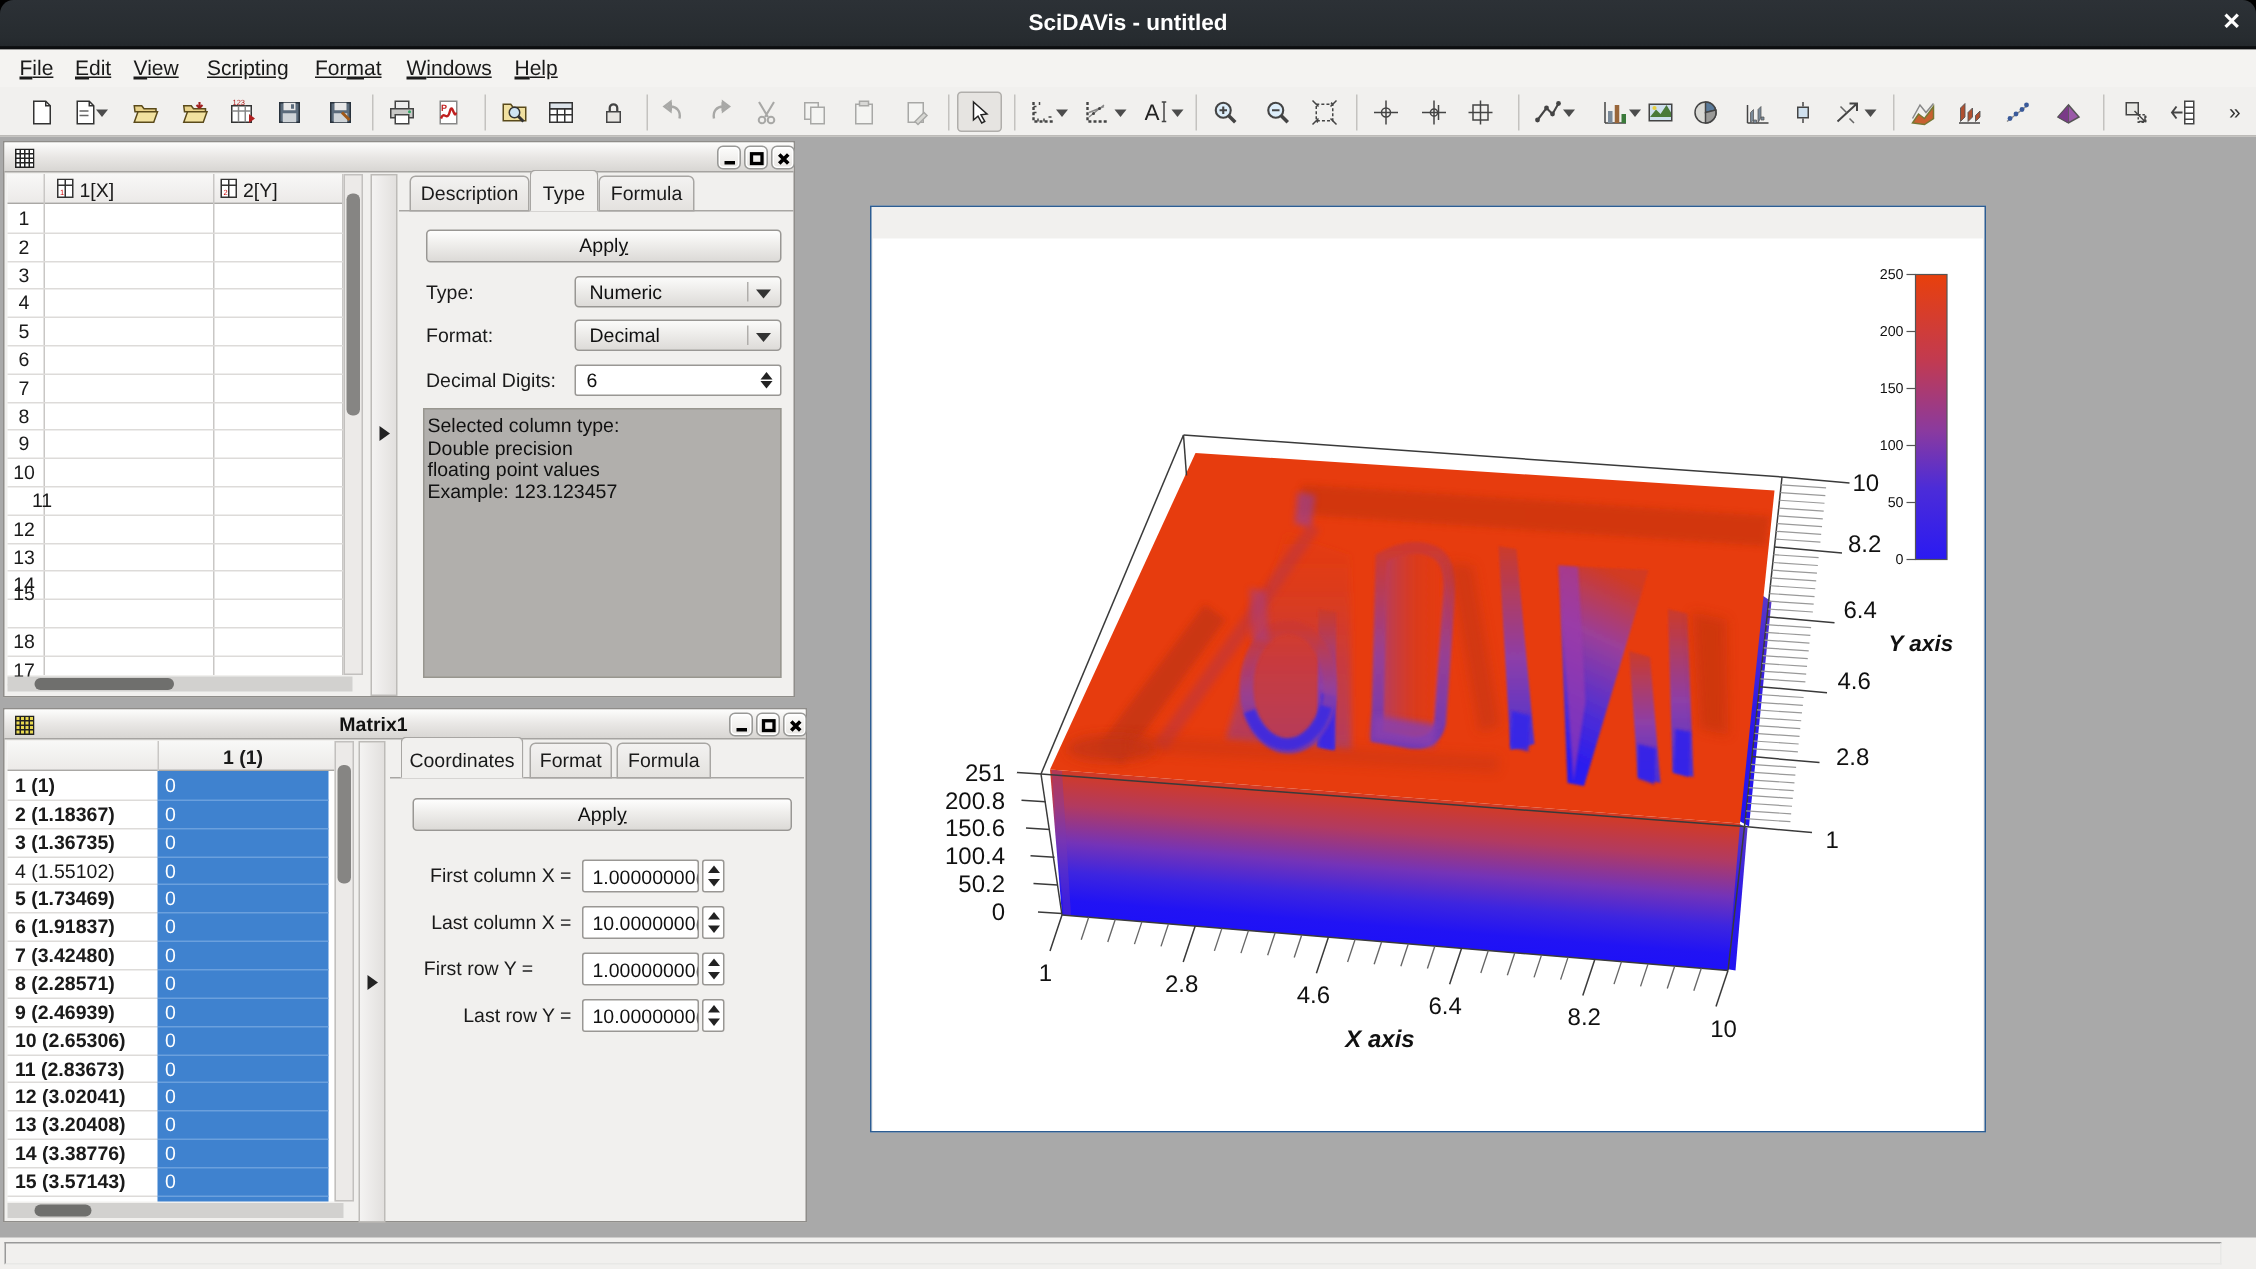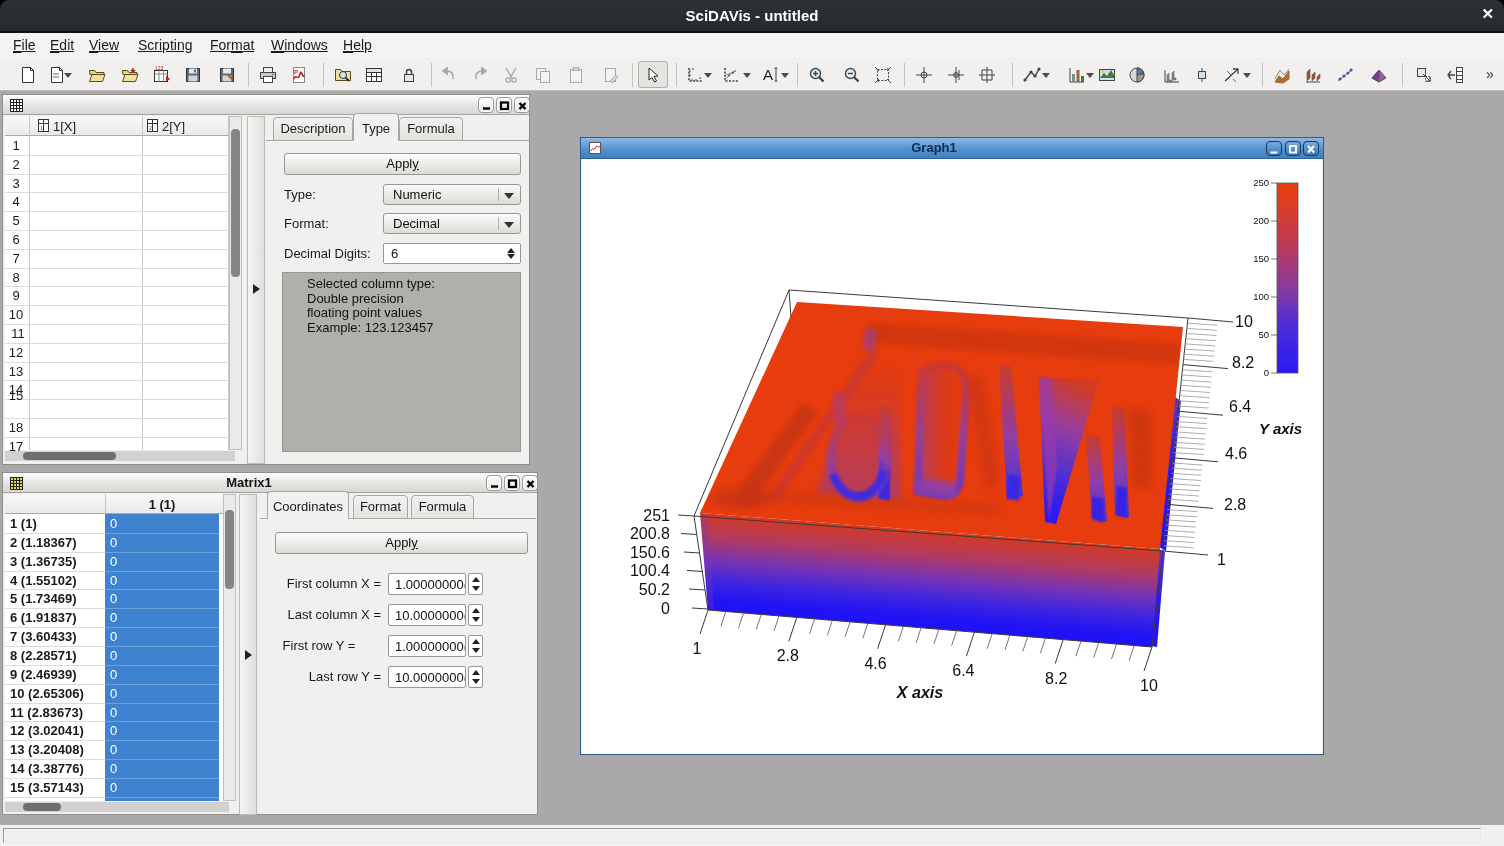--- a/index.html
+++ b/index.html
@@ -355,21 +355,21 @@
   <div class="rown" style="left:2px;top:137px;width:22px;text-align:center">6</div>
   <div class="hline" style="left:2px;top:154px;width:224px"></div>
   <div class="rown" style="left:2px;top:156px;width:22px;text-align:center">7</div>
   <div class="hline" style="left:2px;top:173px;width:224px"></div>
   <div class="rown" style="left:2px;top:175px;width:22px;text-align:center">8</div>
   <div class="hline" style="left:2px;top:191px;width:224px"></div>
   <div class="rown" style="left:2px;top:193px;width:22px;text-align:center">9</div>
   <div class="hline" style="left:2px;top:210px;width:224px"></div>
   <div class="rown" style="left:2px;top:212px;width:22px;text-align:center">10</div>
   <div class="hline" style="left:2px;top:229px;width:224px"></div>
-  <div class="rown" style="left:4px;top:231px;width:22px;text-align:center">11</div>
+  <div class="rown" style="left:14px;top:231px;width:22px;text-align:center">11</div>
   <div class="hline" style="left:2px;top:248px;width:224px"></div>
   <div class="rown" style="left:2px;top:250px;width:22px;text-align:center">12</div>
   <div class="hline" style="left:2px;top:267px;width:224px"></div>
   <div class="rown" style="left:2px;top:269px;width:22px;text-align:center">13</div>
   <div class="hline" style="left:2px;top:285px;width:224px"></div>
   <div class="rown" style="left:2px;top:287px;width:22px;text-align:center">14</div>
   <div class="hline" style="left:2px;top:304px;width:224px"></div>
   <div class="rown" style="left:2px;top:293px;width:22px;text-align:center">15</div>
   <div class="hline" style="left:2px;top:323px;width:224px"></div>
   <div class="rown" style="left:2px;top:325px;width:22px;text-align:center">18</div>
@@ -402,21 +402,21 @@
       <span class="cv">Decimal</span>
       <span class="csep"></span>
       <span class="ca"></span>
     </div>
   <div class="lbl" style="left:281px;top:151px">Decimal Digits:</div>
   <div class="spin" style="left:380px;top:148px;width:138px;height:21px">
       <span style="position:absolute;left:7px;top:2px">6</span>
     <span class="upt" style="right:5px;top:4px"></span>
       <span class="dnt" style="right:5px;bottom:4px"></span>
   </div>
-  <div class="abs" style="left:279px;top:177px;width:239px;height:180px;background:#b1afac;border:1px solid #98968f;font-size:13px;color:#111;padding:4px 0 0 24px;line-height:14.5px">Selected column type:<br>Double precision<br>floating point values<br>Example: 123.123457</div>
+  <div class="abs" style="left:279px;top:177px;width:239px;height:180px;background:#b1afac;border:1px solid #98968f;font-size:13px;color:#111;padding:4px 0 0 2px;line-height:14.5px">Selected column type:<br>Double precision<br>floating point values<br>Example: 123.123457</div>
 </div>
 
 <div class="win" id="matrix1" style="left:2px;top:472px;width:536px;height:343px">
   <div class="wtitle">
     <svg class="abs" style="left:7px;top:4px" width="13" height="13" viewBox="0 0 13 13">
         <rect x="0.5" y="0.5" width="12" height="12" fill="#e8d850" stroke="#222"></rect>
         <path d="M.5 3.5h12M.5 6.5h12M.5 9.5h12M3.5.5v12M6.5.5v12M9.5.5v12" stroke="#222"></path>
       </svg>
     <div class="cap" style="right:42px">Matrix1</div>
     <div class="wbtn" style="left:483px">
@@ -445,33 +445,33 @@
   <div class="hline" style="left:2px;top:60px;width:100px"></div>
   <div class="hline" style="left:102px;top:60px;width:114px;background:#6ba0dd"></div>
   <div class="rown" style="left:7px;top:62px;font-weight:bold">2 (1.18367)</div>
   <div class="rown" style="left:107px;top:62px;color:#fff">0</div>
   <div class="hline" style="left:2px;top:79px;width:100px"></div>
   <div class="hline" style="left:102px;top:79px;width:114px;background:#6ba0dd"></div>
   <div class="rown" style="left:7px;top:81px;font-weight:bold">3 (1.36735)</div>
   <div class="rown" style="left:107px;top:81px;color:#fff">0</div>
   <div class="hline" style="left:2px;top:98px;width:100px"></div>
   <div class="hline" style="left:102px;top:98px;width:114px;background:#6ba0dd"></div>
-  <div class="rown" style="left:7px;top:100px;font-weight:bold">4 (1.55102)</div>
+  <div class="rown" style="left:7px;top:100px;font-weight:normal">4 (1.55102)</div>
   <div class="rown" style="left:107px;top:100px;color:#fff">0</div>
   <div class="hline" style="left:2px;top:116px;width:100px"></div>
   <div class="hline" style="left:102px;top:116px;width:114px;background:#6ba0dd"></div>
   <div class="rown" style="left:7px;top:118px;font-weight:bold">5 (1.73469)</div>
   <div class="rown" style="left:107px;top:118px;color:#fff">0</div>
   <div class="hline" style="left:2px;top:135px;width:100px"></div>
   <div class="hline" style="left:102px;top:135px;width:114px;background:#6ba0dd"></div>
   <div class="rown" style="left:7px;top:137px;font-weight:bold">6 (1.91837)</div>
   <div class="rown" style="left:107px;top:137px;color:#fff">0</div>
   <div class="hline" style="left:2px;top:154px;width:100px"></div>
   <div class="hline" style="left:102px;top:154px;width:114px;background:#6ba0dd"></div>
-  <div class="rown" style="left:7px;top:156px;font-weight:bold">7 (3.60433)</div>
+  <div class="rown" style="left:7px;top:156px;font-weight:bold">7 (3.42480)</div>
   <div class="rown" style="left:107px;top:156px;color:#fff">0</div>
   <div class="hline" style="left:2px;top:173px;width:100px"></div>
   <div class="hline" style="left:102px;top:173px;width:114px;background:#6ba0dd"></div>
   <div class="rown" style="left:7px;top:175px;font-weight:bold">8 (2.28571)</div>
   <div class="rown" style="left:107px;top:175px;color:#fff">0</div>
   <div class="hline" style="left:2px;top:192px;width:100px"></div>
   <div class="hline" style="left:102px;top:192px;width:114px;background:#6ba0dd"></div>
   <div class="rown" style="left:7px;top:194px;font-weight:bold">9 (2.46939)</div>
   <div class="rown" style="left:107px;top:194px;color:#fff">0</div>
   <div class="hline" style="left:2px;top:211px;width:100px"></div>
@@ -539,36 +539,20 @@
   <div class="spin" style="left:385px;top:193px;width:78px;height:22px;overflow:hidden">
       <span style="position:absolute;left:6px;top:3px">10.0000000(</span>
     </div>
   <div class="spin" style="left:465px;top:193px;width:15px;height:22px">
       <span class="upt" style="left:3px;top:3px"></span>
       <span class="dnt" style="left:3px;bottom:3px"></span>
     </div>
 </div>
 
 <div class="win" id="graph1" style="left:580px;top:137px;width:744px;height:618px;border:1px solid #2d5d92">
-  <div class="wtitle" style="height:21px;background:linear-gradient(#8cb8e6,#5592cc 55%,#3f80c2);border-bottom:1px solid #2d6194">
-    <svg class="abs" style="left:7px;top:3px" width="14" height="14" viewBox="0 0 14 14">
-        <rect x="1.5" y="1.5" width="11" height="11" fill="#fff" stroke="#555"></rect>
-        <path d="M3 10c2-5 3 1 5-4 1-3 2 2 4-1" stroke="#c02020" fill="none"></path>
-      </svg>
-    <div class="cap" style="color:#0c2d52;right:36px">Graph1</div>
-    <div class="gbtn abs" style="left:685px;top:3px;width:16px;height:15px;border:1px solid #16395f;border-radius:4px;background:linear-gradient(#79acdc,#3c79b6)"><svg width="14" height="13" viewBox="0 0 14 13">
-          <path d="M3.5 9.5h7" stroke="#fff" stroke-width="2"></path>
-        </svg></div>
-    <div class="gbtn abs" style="left:704px;top:3px;width:16px;height:15px;border:1px solid #16395f;border-radius:4px;background:linear-gradient(#79acdc,#3c79b6)"><svg width="14" height="13" viewBox="0 0 14 13">
-          <rect x="4" y="3" width="6" height="6.5" fill="none" stroke="#fff" stroke-width="1.8"></rect>
-        </svg></div>
-    <div class="gbtn abs" style="left:722px;top:3px;width:16px;height:15px;border:1px solid #16395f;border-radius:4px;background:linear-gradient(#79acdc,#3c79b6)"><svg width="14" height="13" viewBox="0 0 14 13">
-          <path d="M4 3l6 6.5M10 3l-6 6.5" stroke="#fff" stroke-width="2"></path>
-        </svg></div>
-  </div>
   <div class="abs" style="left:1px;top:21px;width:740px;height:595px;background:#fff"></div>
 </div>
 <svg class="abs" style="left:582px;top:159px" width="740" height="594" viewBox="582 159 740 594">
 <defs>
 <linearGradient id="gFront" x1="930" y1="524" x2="921" y2="634" gradientUnits="userSpaceOnUse">
 <stop offset="0" stop-color="#dd3a10"></stop>
         <stop offset="0.28" stop-color="#b23a60"></stop>
 <stop offset="0.5" stop-color="#7433b8"></stop>
         <stop offset="0.68" stop-color="#3d25e0"></stop>
 <stop offset="0.85" stop-color="#2113f4"></stop>

